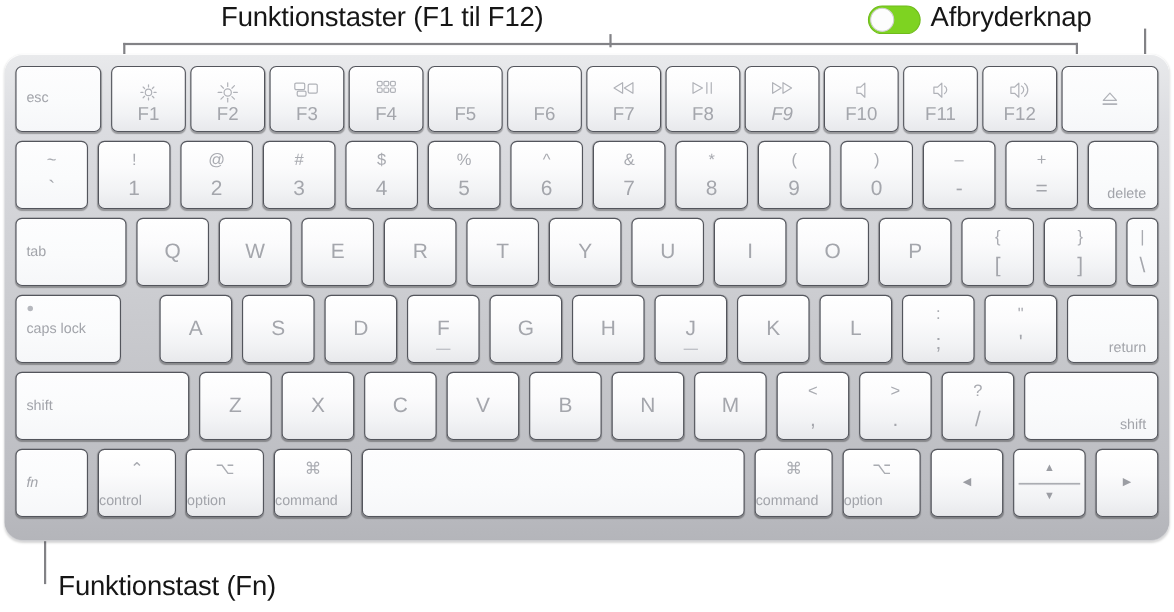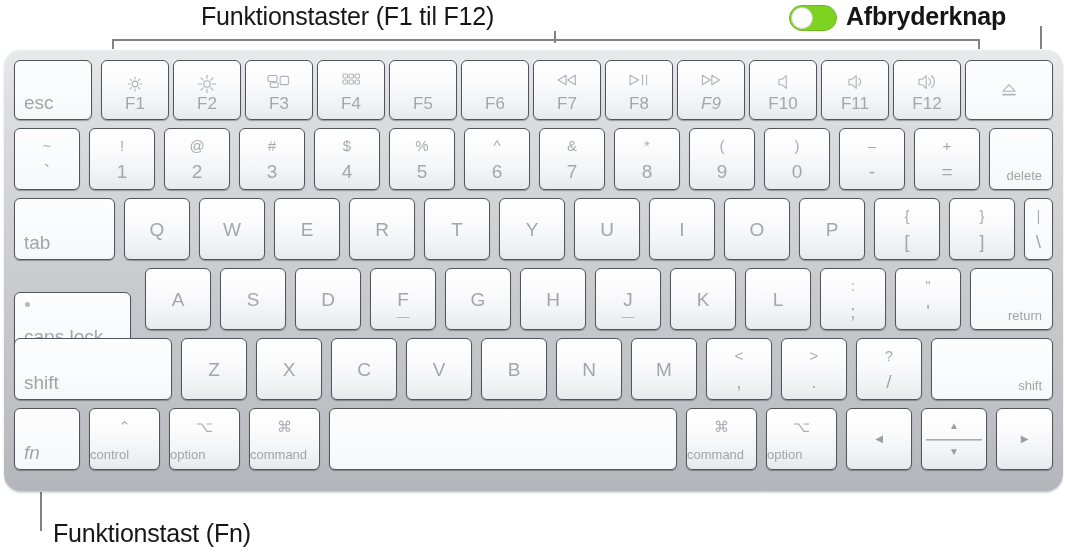--- a/index.html
+++ b/index.html
@@ -75,22 +75,22 @@
     color: #a0a2a8;
     overflow: hidden;
   }
   .key.plain {
     background: linear-gradient(180deg,#fdfdfe 0%,#fafbfc 55%,#f6f7f9 100%);
   }
 
   
   .lbl-bl {                
     position: absolute;
-    left: 9px; bottom: 7px;
-    font-size: 19px;
+    left: 9px; bottom: 24px;
+    font-size: 13px;
     color: #a2a4aa;
     line-height: 1;
   }
   .lbl-br {                
     position: absolute;
     right: 10px; bottom: 7px;
     font-size: 13px;
     color: #a2a4aa;
     line-height: 1;
   }
@@ -188,21 +188,21 @@
 <div id="stage">
 
   <div class="anno-label" style="left:201px; top:2px;">Funktionstaster (F1 til F12)</div>
 
   <div class="bracket" style="left:112px; top:39px; width:868px; height:12px;"></div>
   <div class="leader" style="left:554px; top:31px; width:2px; height:12px;"></div>
 
   <div class="toggle" style="left:789px; top:5px;">
     <div class="knob"></div>
   </div>
-  <div class="anno-label" style="left:846px; top:2px;font-weight:bold;">Afbryderknap</div>
+  <div class="anno-label" style="left:846px; top:2px;">Afbryderknap</div>
   <div class="leader" style="left:1040px; top:26px; width:2px; height:26px;"></div>
 
   <div class="leader" style="left:40px; top:489px; width:2px; height:42px;"></div>
   <div class="anno-label" style="left:53px; top:519px;">Funktionstast (Fn)</div>
 
   <div id="keyboard">
       <div class="key plain" style="left: 10px; top: 11px; width: 78px; height: 60px;">
         <div class="lbl-bl">esc</div>
       </div>
       <div class="key" style="left: 97px; top: 11px; width: 68px; height: 60px;">
@@ -422,21 +422,21 @@
         <div class="lbl-bot">[</div>
       </div>
       <div class="key" style="left: 945px; top: 149px; width: 66px; height: 62px;">
         <div class="lbl-top">}</div>
         <div class="lbl-bot">]</div>
       </div>
       <div class="key plain" style="left: 1020px; top: 149px; width: 29px; height: 62px;">
         <div class="lbl-top">|</div>
         <div class="lbl-bot">\</div>
       </div>
-      <div class="key plain" style="left: 10px; top: 219px; width: 117px; height: 62px; margin-top: 24px;">
+      <div class="key plain" style="left: 10px; top: 219px; width: 96px; height: 62px;">
         <div class="caps-dot"></div>
         <div class="lbl-bl">caps lock</div>
       </div>
       <div class="key" style="left: 141px; top: 219px; width: 66px; height: 62px;">
         <div class="lbl-c">A</div>
       </div>
       <div class="key" style="left: 216px; top: 219px; width: 66px; height: 62px;">
         <div class="lbl-c">S</div>
       </div>
       <div class="key" style="left: 291px; top: 219px; width: 66px; height: 62px;">

